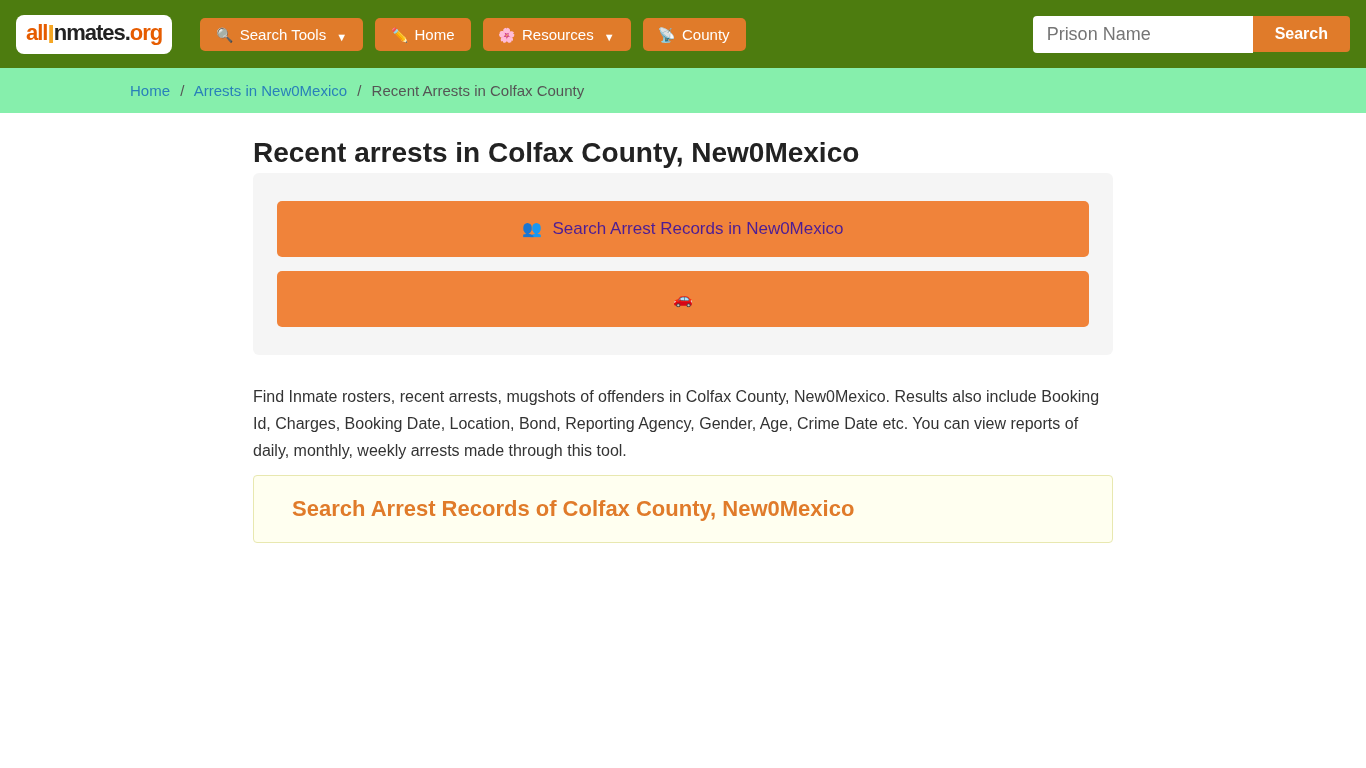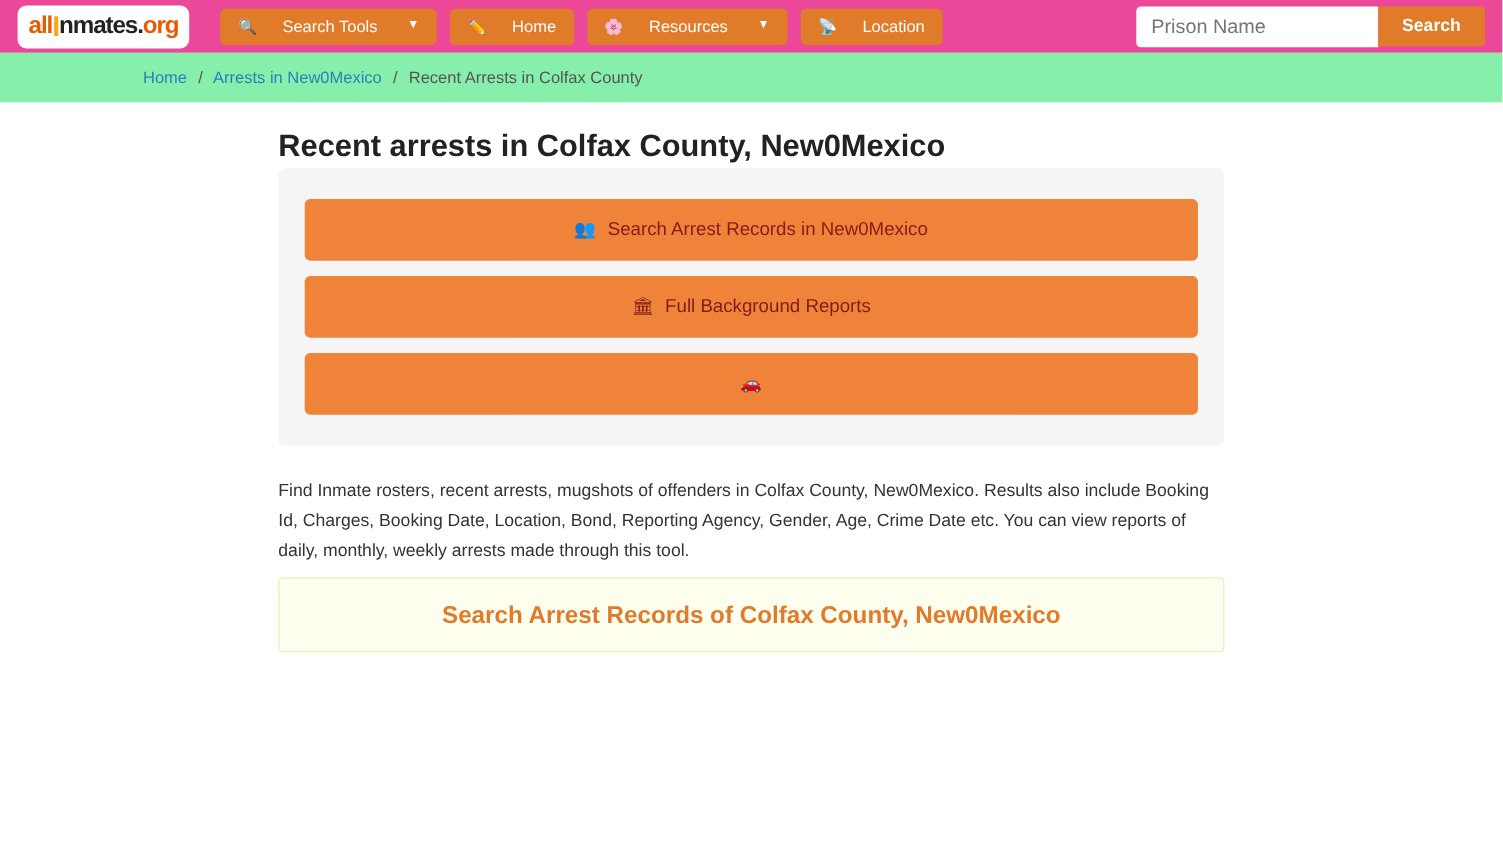--- a/index.html
+++ b/index.html
@@ -1,24 +1,24 @@
 <!DOCTYPE html>
 <html><head>
   <meta charset="utf-8">
   <style>
     * { margin: 0; padding: 0; box-sizing: border-box; }
     body { font-family: Arial, sans-serif; background: #fff; font-size: 16px; color: #333; }
 
     
     .navbar {
-      background-color: #ec4899;
+      background-color: #4d7c0f;
       display: flex;
       align-items: center;
       padding: 0 16px;
-      height: 48px;
+      height: 68px;
       gap: 12px;
     }
     .logo-area {
       display: flex;
       align-items: center;
       margin-right: 16px;
     }
     .logo-box {
       background: #fff;
       border-radius: 8px;
@@ -31,22 +31,22 @@
 
     .nav-btn {
       background: #e07b2a;
       color: #fff;
       border: none;
       border-radius: 5px;
       padding: 8px 16px;
       font-size: 15px;
       cursor: pointer;
       display: flex;
-      align-items: flex-start;
-      gap: 23px;
+      align-items: flex-end;
+      gap: 6px;
       white-space: nowrap;
     }
     .nav-btn .caret { font-size: 11px; margin-left: 4px; }
 
     .nav-spacer { flex: 1; }
 
     .search-bar-container {
       display: flex;
       align-items: center;
       gap: 0;
@@ -105,21 +105,21 @@
       border-radius: 6px;
       padding: 28px 24px;
       margin-bottom: 28px;
       display: flex;
       flex-direction: column;
       gap: 14px;
     }
 
     .action-btn {
       background: #f0833a;
-      color: #7f1d1d;
+      color: #4c1d95;
       border: none;
       border-radius: 5px;
       padding: 18px 20px;
       font-size: 17px;
       cursor: pointer;
       display: flex;
       align-items: center;
       justify-content: center;
       gap: 10px;
       width: 100%;
@@ -132,21 +132,20 @@
       margin-bottom: 10px;
     }
     .description-text strong { font-weight: normal; }
 
     
     .bottom-section {
       background: #fffff0;
       border: 1px solid #e8e8b0;
       border-radius: 4px;
       padding: 20px 38px;
-      text-align: center;
     }
     .bottom-section-title {
       font-size: 22px;
       font-weight: bold;
       color: #e07b2a;
     }
 
     
     .icon-people::before { content: "👥"; font-size: 16px; }
     .icon-offender::before { content: "😠"; font-size: 16px; }
@@ -179,21 +178,21 @@
   </button>
 
   <button class="nav-btn">
     <span class="icon-resources"></span>
     <span>Resources</span>
     <span class="caret">▼</span>
   </button>
 
   <button class="nav-btn">
     <span class="icon-sitemap"></span>
-    <span>Location</span>
+    <span>County</span>
   </button>
 
   <div class="nav-spacer"></div>
 
   <div class="search-bar-container">
     <input class="prison-input" type="text" placeholder="Prison Name" style="">
     <button class="search-btn-header">
       <span>Search</span>
     </button>
   </div>
@@ -212,24 +211,20 @@
   <h1 class="page-title">Recent arrests in Colfax County, New0Mexico</h1>
 
   <div class="card">
 
     <button class="action-btn">
       <span class="icon-people"></span>
       <span>Search Arrest Records in New0Mexico</span>
     </button>
 
 
-    <button class="action-btn">
-      <span class="icon-building"></span>
-      <span>Full Background Reports</span>
-    </button>
 
     <button class="action-btn">
       <span class="icon-car"></span>
     </button>
 
   </div>
 
   <p class="description-text">
     <span>Find </span><strong>Inmate rosters, recent arrests, mugshots of offenders in Colfax County, New0Mexico</strong><span>. Results also include Booking Id, Charges, Booking Date, Location, Bond, Reporting Agency, Gender, Age, Crime Date etc. You can view reports of daily, monthly, weekly arrests made through this tool.</span>
   </p>

